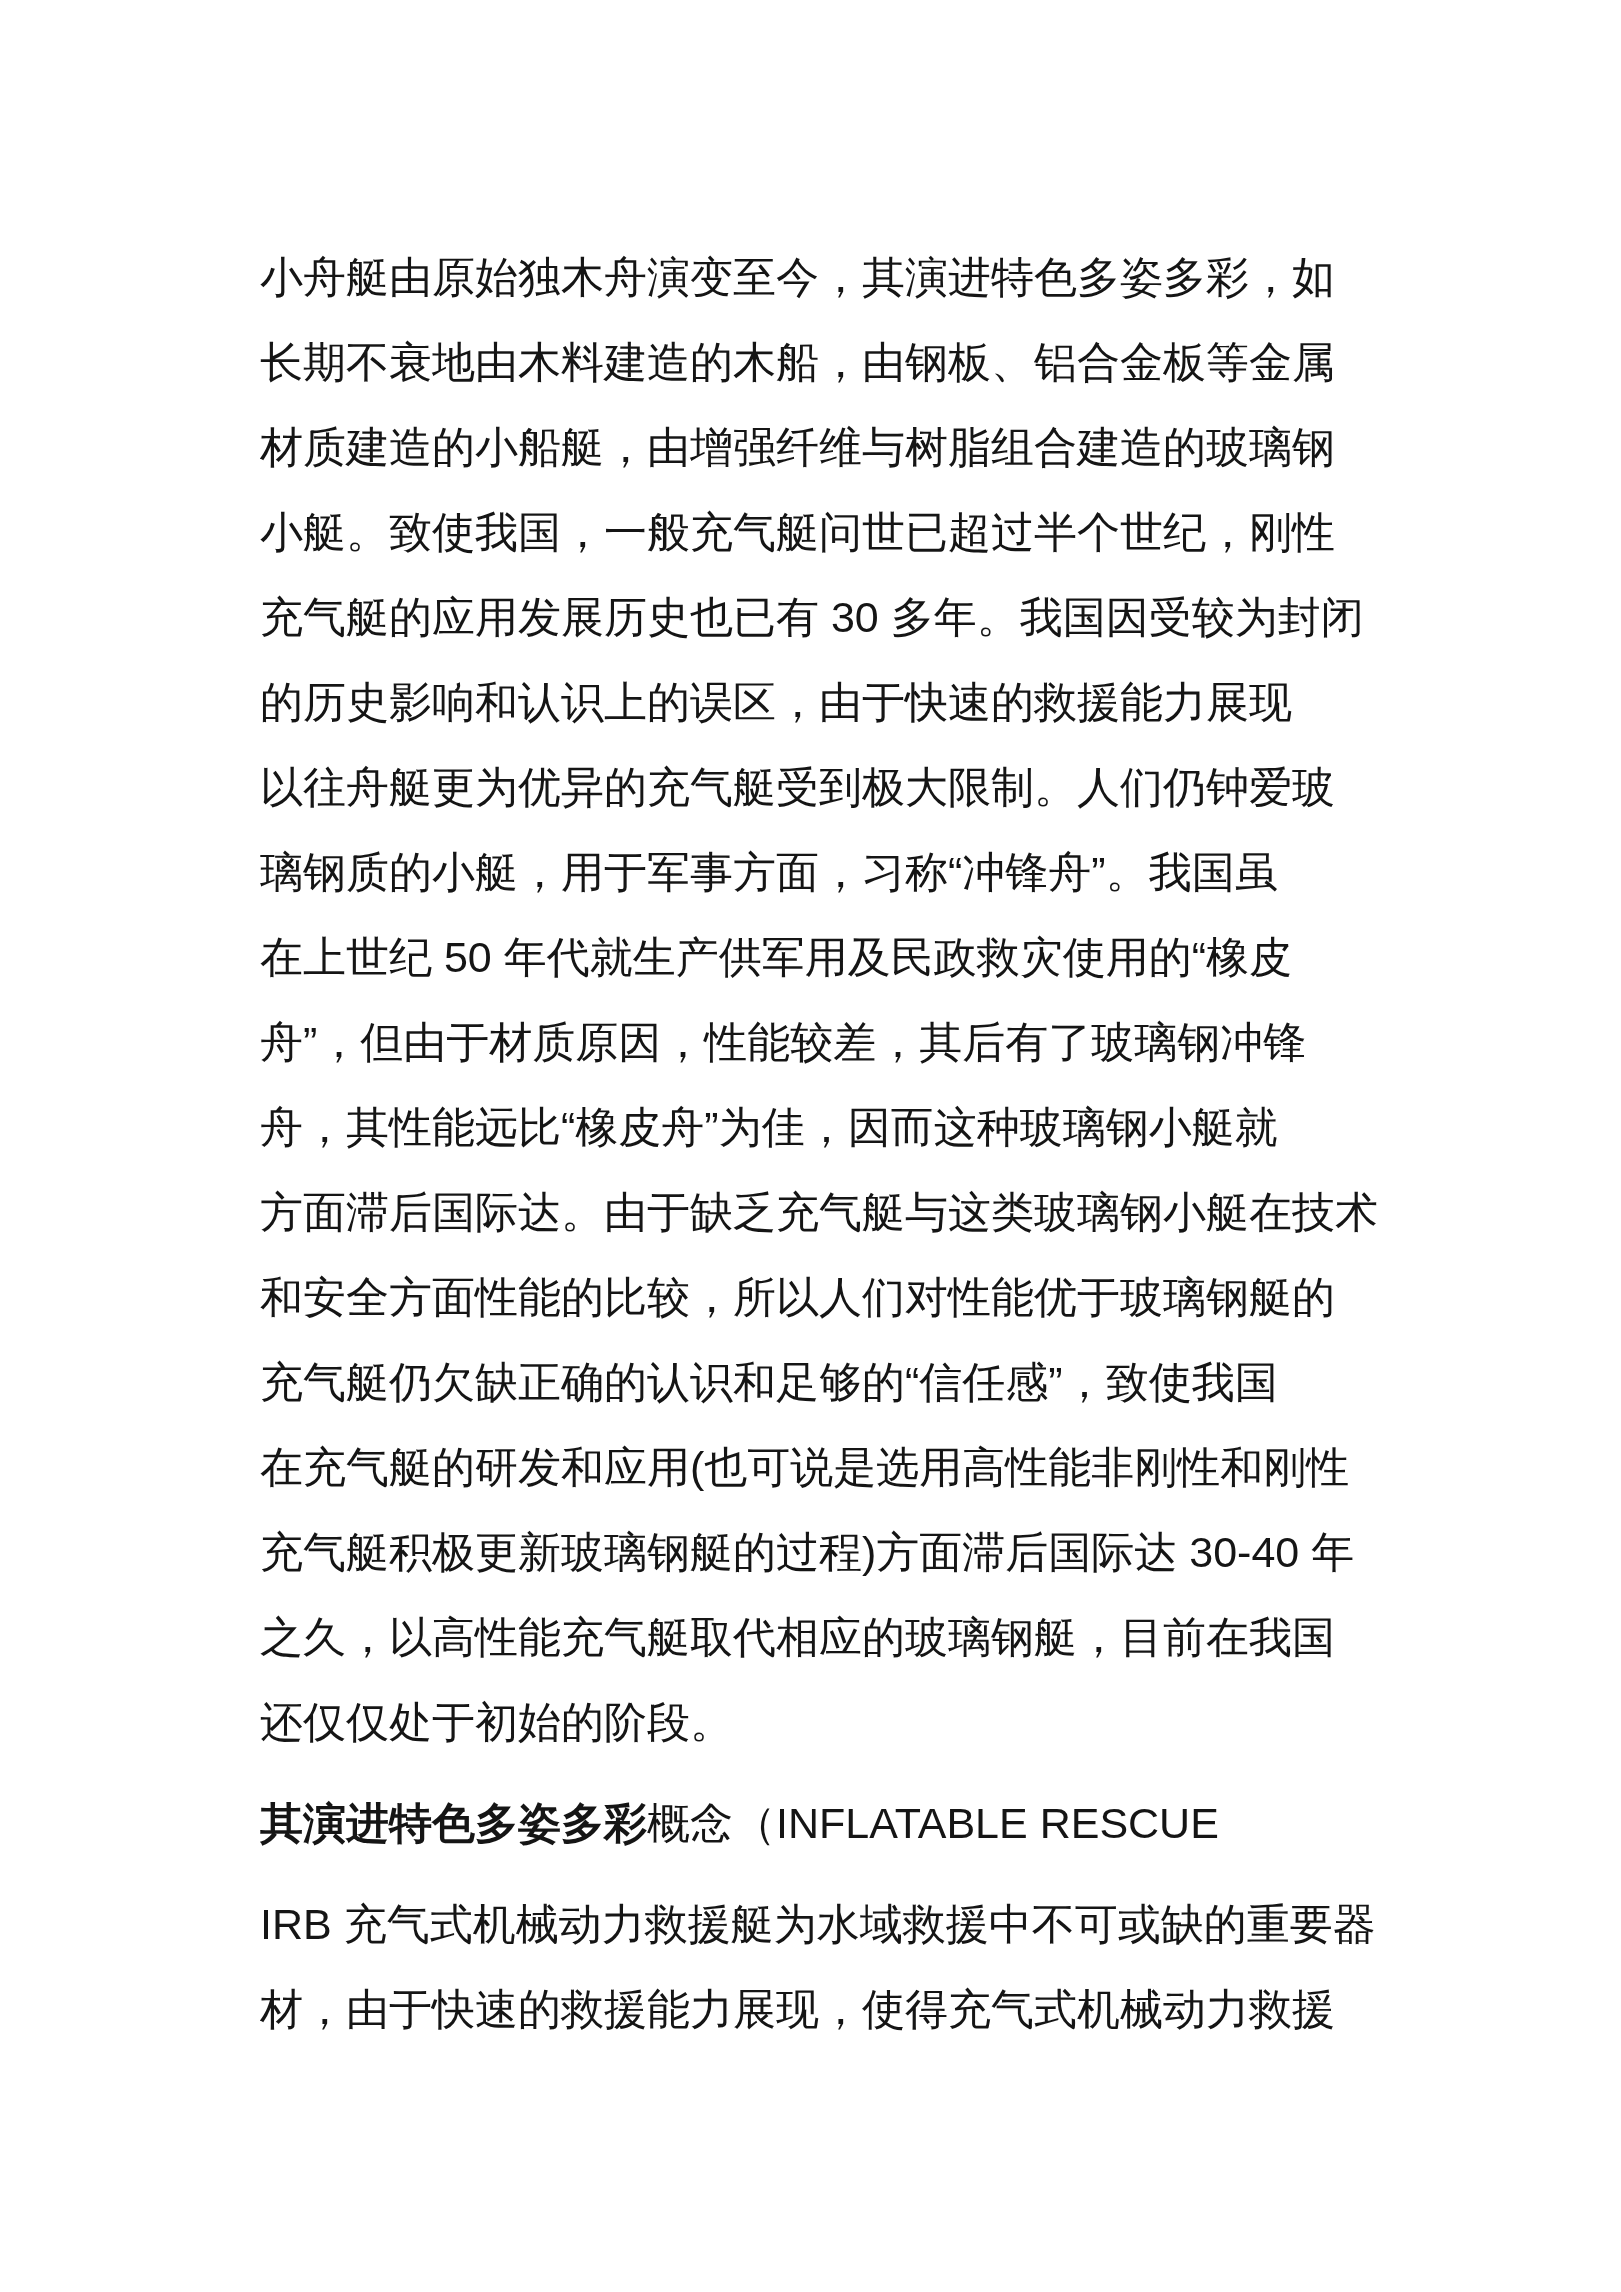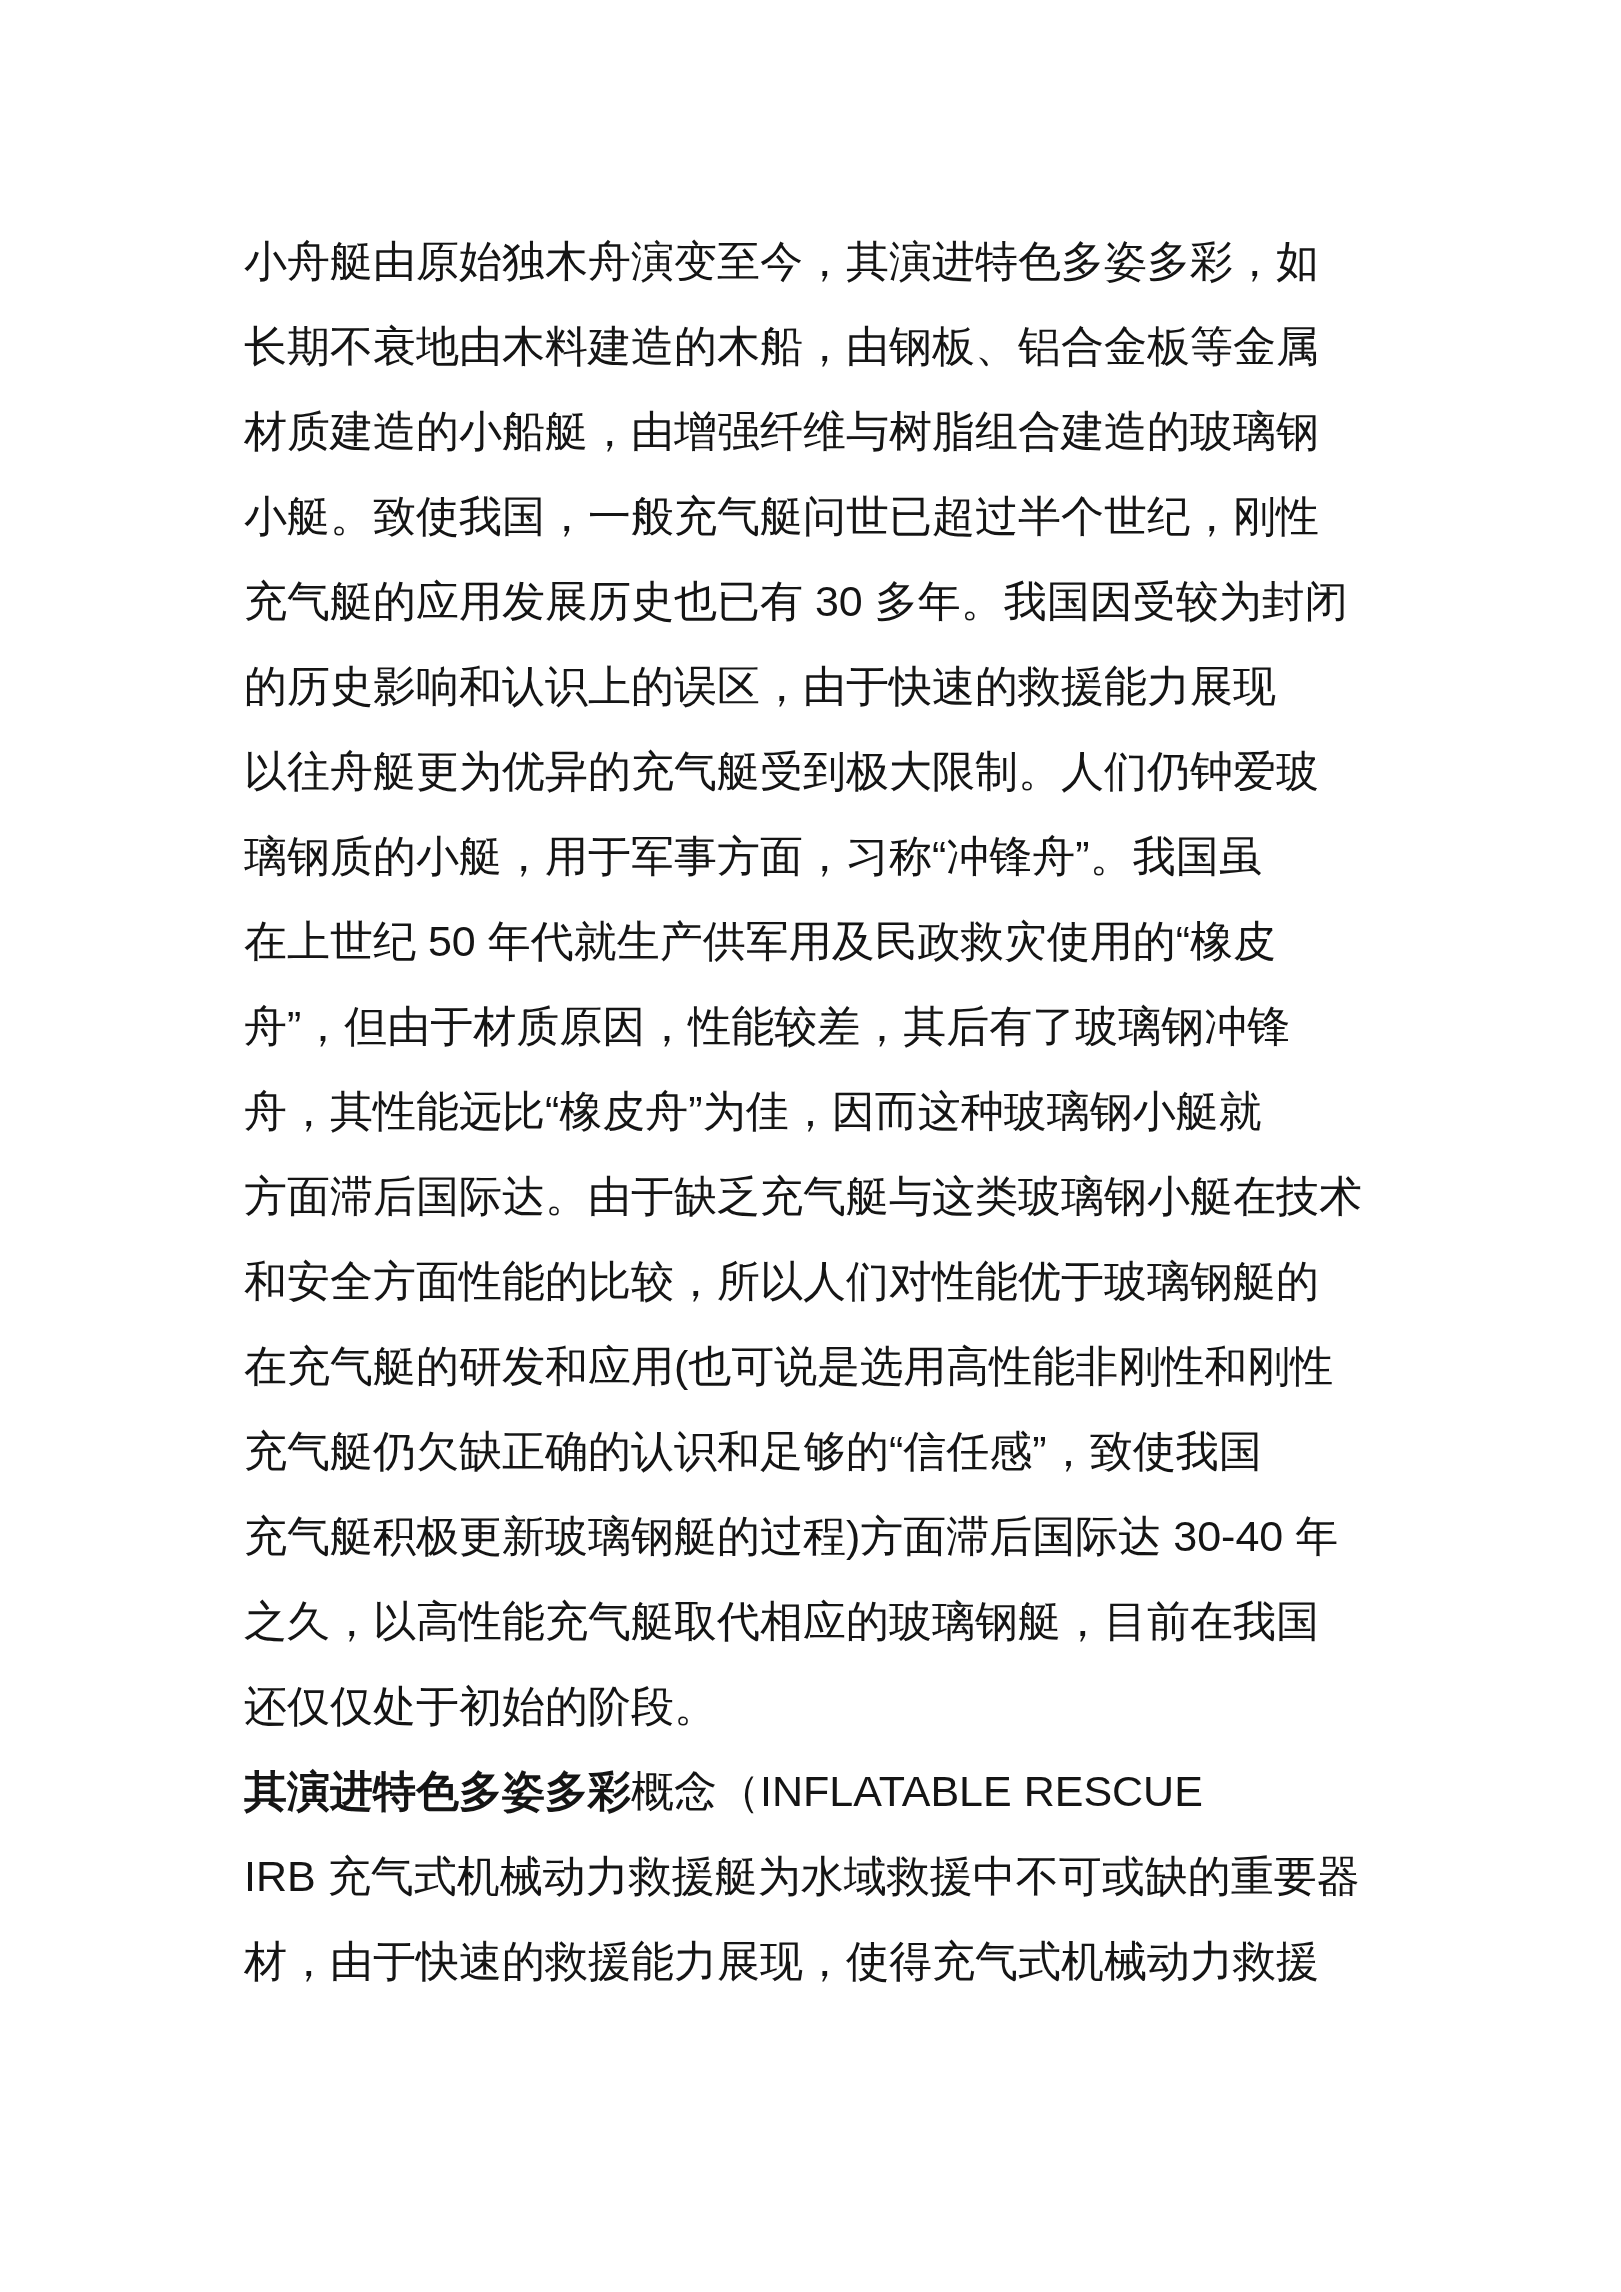--- a/index.html
+++ b/index.html
@@ -19,21 +19,21 @@
   .doc {
     position: absolute;
     left: 244px;
     top: 219px;
     width: 1137px;
     color: #151515;
     font-size: 43px;
     line-height: 85px;
     text-align: left;
   }
-  .para { margin: 0; padding: 0; }
+  .para { margin: 16px; padding: 0; }
   .line { white-space: nowrap; }
   .run { font-weight: 400; }
   .run.bold { font-weight: 700; }
 </style>
 </head>
 <body>
 
 <div class="page">
   <div class="doc" style="color: rgb(21, 21, 21);">
       <div class="para">
@@ -43,22 +43,22 @@
         <div class="line"><span class="run">小艇。致使我国，一般充气艇问世已超过半个世纪，刚性</span></div>
         <div class="line"><span class="run">充气艇的应用发展历史也已有 30 多年。我国因受较为封闭</span></div>
         <div class="line"><span class="run">的历史影响和认识上的误区，由于快速的救援能力展现</span></div>
         <div class="line"><span class="run">以往舟艇更为优异的充气艇受到极大限制。人们仍钟爱玻</span></div>
         <div class="line"><span class="run">璃钢质的小艇，用于军事方面，习称“冲锋舟”。我国虽</span></div>
         <div class="line"><span class="run">在上世纪 50 年代就生产供军用及民政救灾使用的“橡皮</span></div>
         <div class="line"><span class="run">舟”，但由于材质原因，性能较差，其后有了玻璃钢冲锋</span></div>
         <div class="line"><span class="run">舟，其性能远比“橡皮舟”为佳，因而这种玻璃钢小艇就</span></div>
         <div class="line"><span class="run">方面滞后国际达。由于缺乏充气艇与这类玻璃钢小艇在技术</span></div>
         <div class="line"><span class="run">和安全方面性能的比较，所以人们对性能优于玻璃钢艇的</span></div>
+        <div class="line"><span class="run">充气艇仍欠缺正确的认识和足够的“信任感”，致使我国</span></div>
         <div class="line"><span class="run">在充气艇的研发和应用(也可说是选用高性能非刚性和刚性</span></div>
-        <div class="line"><span class="run">充气艇仍欠缺正确的认识和足够的“信任感”，致使我国</span></div>
         <div class="line"><span class="run">充气艇积极更新玻璃钢艇的过程)方面滞后国际达 30-40 年</span></div>
         <div class="line"><span class="run">之久，以高性能充气艇取代相应的玻璃钢艇，目前在我国</span></div>
         <div class="line"><span class="run">还仅仅处于初始的阶段。</span></div>
       </div>
       <div class="para">
         <div class="line"><span class="run bold">其演进特色多姿多彩</span><span class="run">概念（INFLATABLE RESCUE</span></div>
       </div>
       <div class="para">
         <div class="line"><span class="run">IRB 充气式机械动力救援艇为水域救援中不可或缺的重要器</span></div>
         <div class="line"><span class="run">材，由于快速的救援能力展现，使得充气式机械动力救援</span></div>

